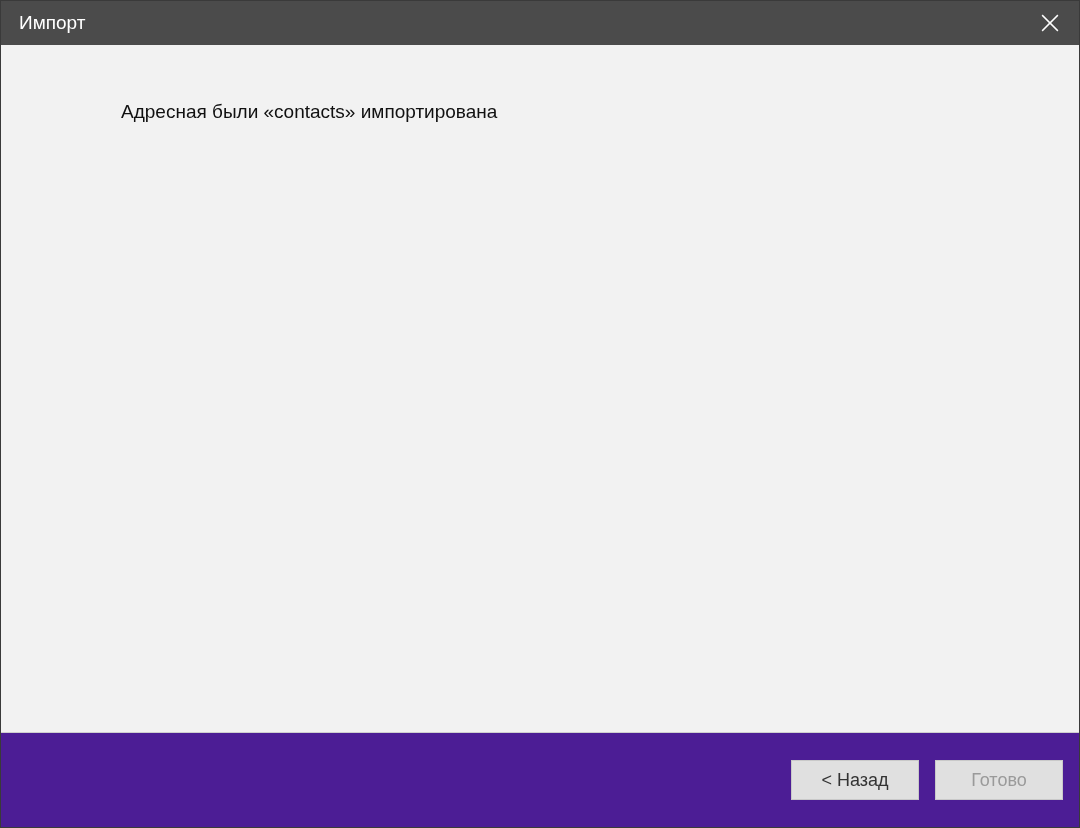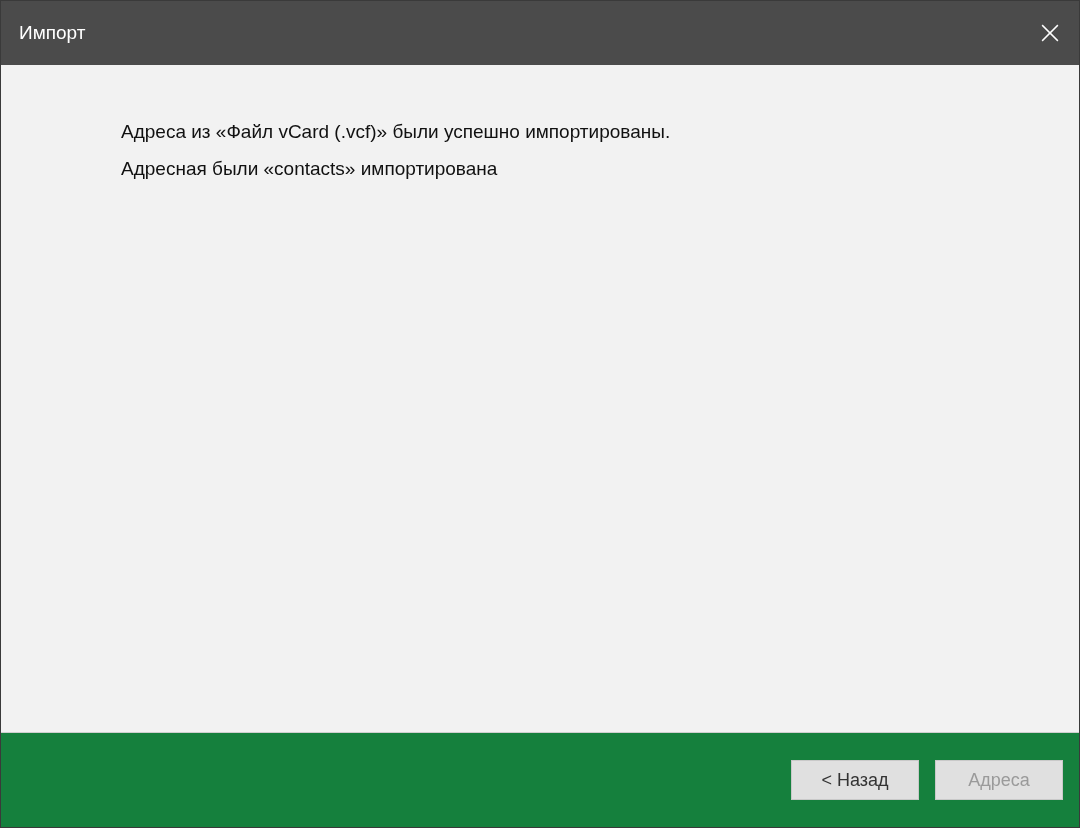--- a/index.html
+++ b/index.html
@@ -15,21 +15,21 @@
       overflow: hidden;
     }
     .dialog {
       width: 1080px;
       height: 828px;
       display: flex;
       flex-direction: column;
       border: 1px solid #3a3a3a;
     }
     .titlebar {
-      height: 64px;
+      height: 44px;
       background: #4b4b4b;
       color: #ffffff;
       display: flex;
       align-items: center;
       justify-content: space-between;
       padding: 0 0 0 18px;
     }
     .titlebar-title {
       font-size: 19px;
       font-weight: 400;
@@ -53,21 +53,21 @@
       padding: 55px 120px 0 120px;
     }
     .message-line {
       font-size: 19px;
       color: #111111;
       line-height: 1.3;
       margin-bottom: 12px;
     }
     .footer {
       height: 95px;
-      background: #15803d;
+      background: #4c1d95;
       border-top: 1px solid #cfcfcf;
       display: flex;
       align-items: center;
       justify-content: flex-end;
       padding: 0 16px;
       gap: 16px;
     }
     .btn {
       height: 40px;
       min-width: 128px;
@@ -100,22 +100,21 @@
     <div class="titlebar-title">Импорт</div>
     <div class="close-btn">
       <svg viewBox="0 0 16 16" stroke="#ffffff" stroke-width="1.3" fill="none">
         <line x1="1" y1="1" x2="15" y2="15"></line>
         <line x1="15" y1="1" x2="1" y2="15"></line>
       </svg>
     </div>
   </div>
 
   <div class="content">
-    <p class="message-line">Адреса из «Файл vCard (.vcf)» были успешно импортированы.</p>
     <p class="message-line">Адресная были «contacts» импортирована</p>
   </div>
 
   <div class="footer">
     <button class="btn">&lt; Назад</button>
-    <button class="btn btn-disabled">Адреса</button>
+    <button class="btn btn-disabled">Готово</button>
   </div>
 
 </div>
 
 </body></html>

